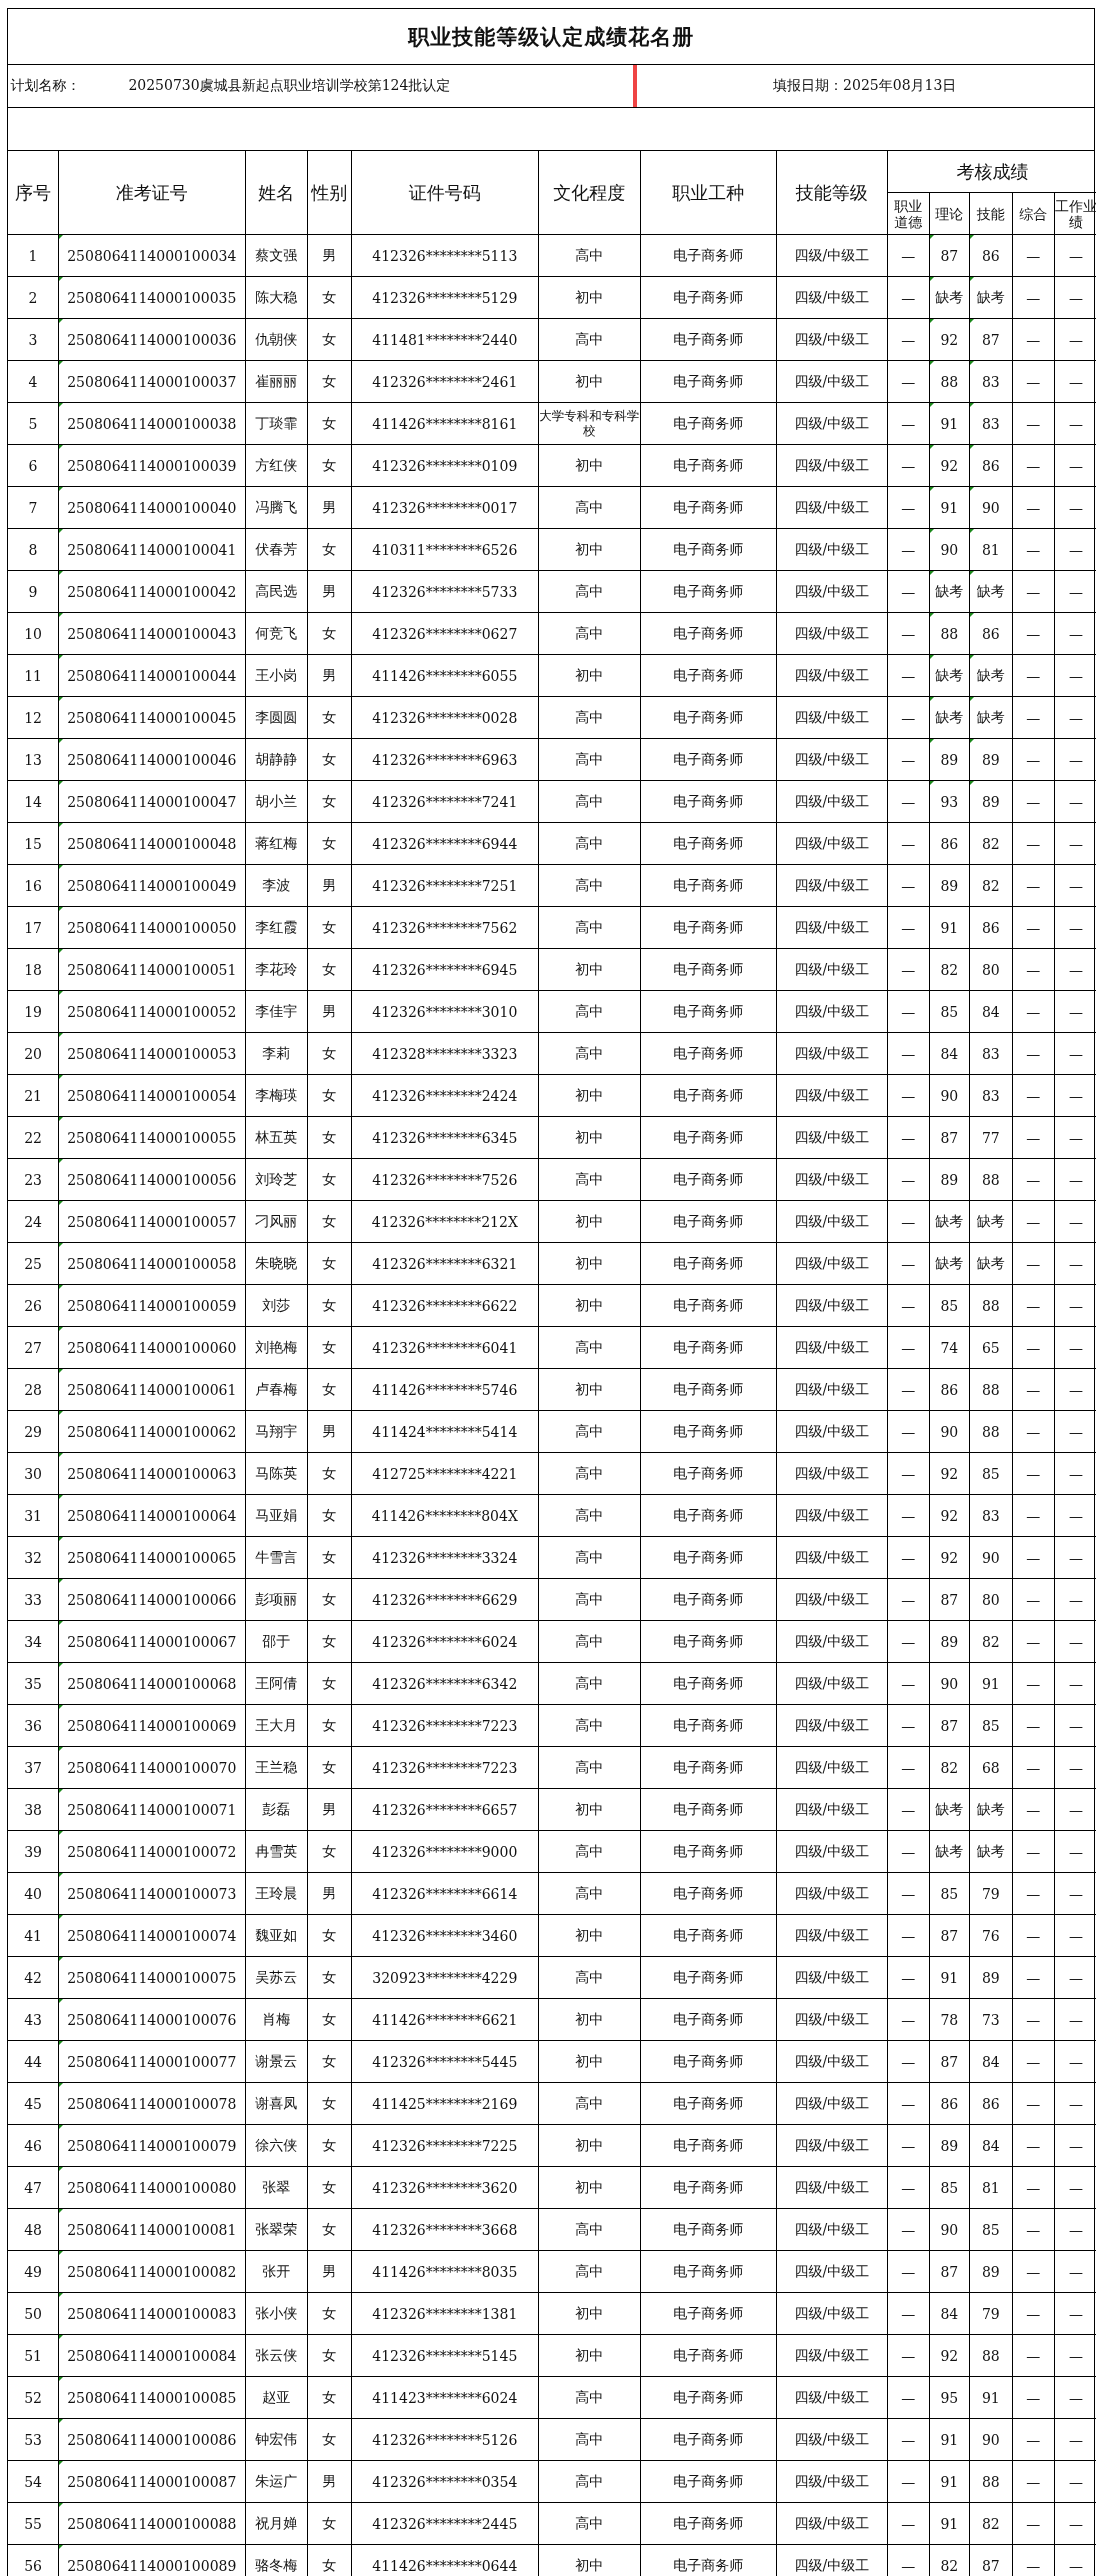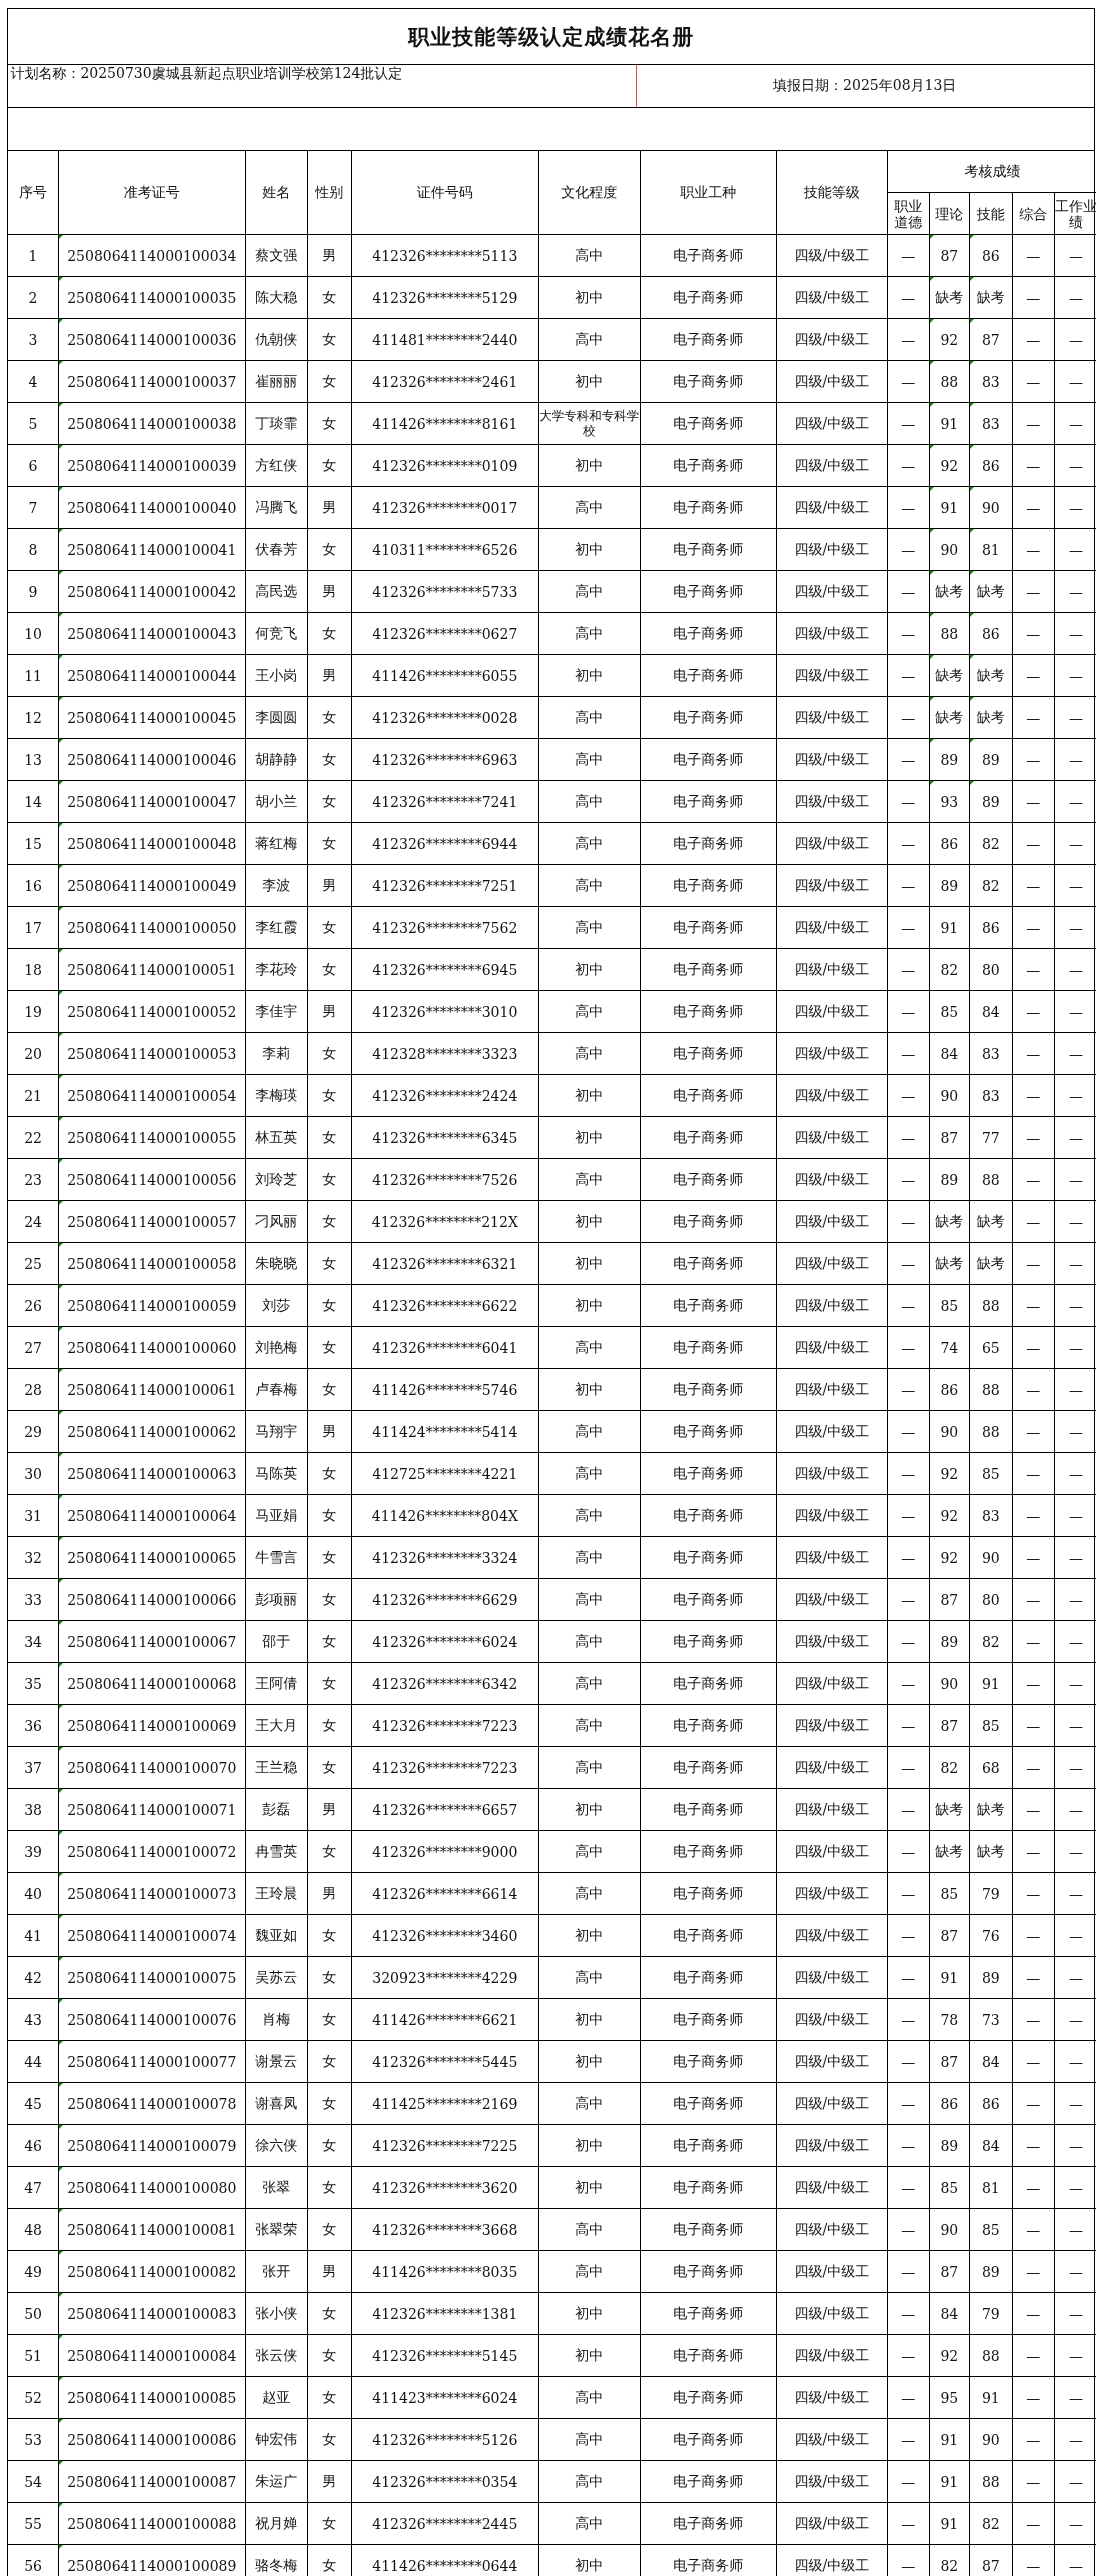--- a/index.html
+++ b/index.html
@@ -1,24 +1,24 @@
 <!DOCTYPE html>
 <html style="font-size:8.3px"><head>
 <meta charset="utf-8">
 <style>
   html, body { margin:0; padding:0; background:#ffffff; }
   body { width:1097px; height:2576px; position:relative; font-family:"DejaVu Serif","Liberation Serif",serif; color:#111; }
   .sheet { position:absolute; left:7.3px; top:8.3px; width:1088px; border:1.6px solid #000; box-sizing:border-box; }
   .title { height:55px; display:flex; align-items:center; justify-content:center; font-family:Liberation Sans, sans-serif; font-size:21px; font-weight:bold; border-bottom:1.6px solid #000; letter-spacing:1px; }
   .info-row { height:42px; display:flex; border-bottom:1.6px solid #000; font-size:14px; }
-  .info-row .l { width:629px; border-right:1px solid #ef4444; display:flex; padding-left:2.1px; box-sizing:border-box; }
+  .info-row .l { width:629px; border-right:4px solid #ef4444; display:flex; align-items:center; padding-left:2.1px; box-sizing:border-box;gap:48px; }
   .info-row .r { flex:1; display:flex; align-items:center; justify-content:center; padding-right:2.1px; }
   table { border-collapse:collapse; table-layout:fixed; width:100%; }
   td, th { border:1px solid #000; text-align:center; vertical-align:middle; font-weight:normal; padding:0; overflow:hidden; }
-  thead th { font-size:14px; font-family:"DejaVu Sans","Liberation Sans",sans-serif; }
+  thead th { font-size:18px; font-family:"DejaVu Sans","Liberation Sans",sans-serif; }
   thead tr:first-child th { border-top:none; }
   thead .sub th { font-size:14px; line-height:1.15; height:41px; }
   thead .top th.group { height:41px; }
   thead { border-bottom:1.6px solid #000; }
   tbody td { height:41px; font-size:14px; position:relative; }
   tbody td.small { font-size:12.5px; line-height:1.2;font-family:Liberation Serif, serif; }
   td.mark::before { content:""; position:absolute; left:0; top:0; width:0; height:0; border-top:4.7px solid #1a8a1a; border-right:4.7px solid transparent; }
   th:first-child, td:first-child { border-left:none; }
   th:last-child, td:last-child { border-right:none; }
   tbody tr:last-child td { border-bottom:none; }

